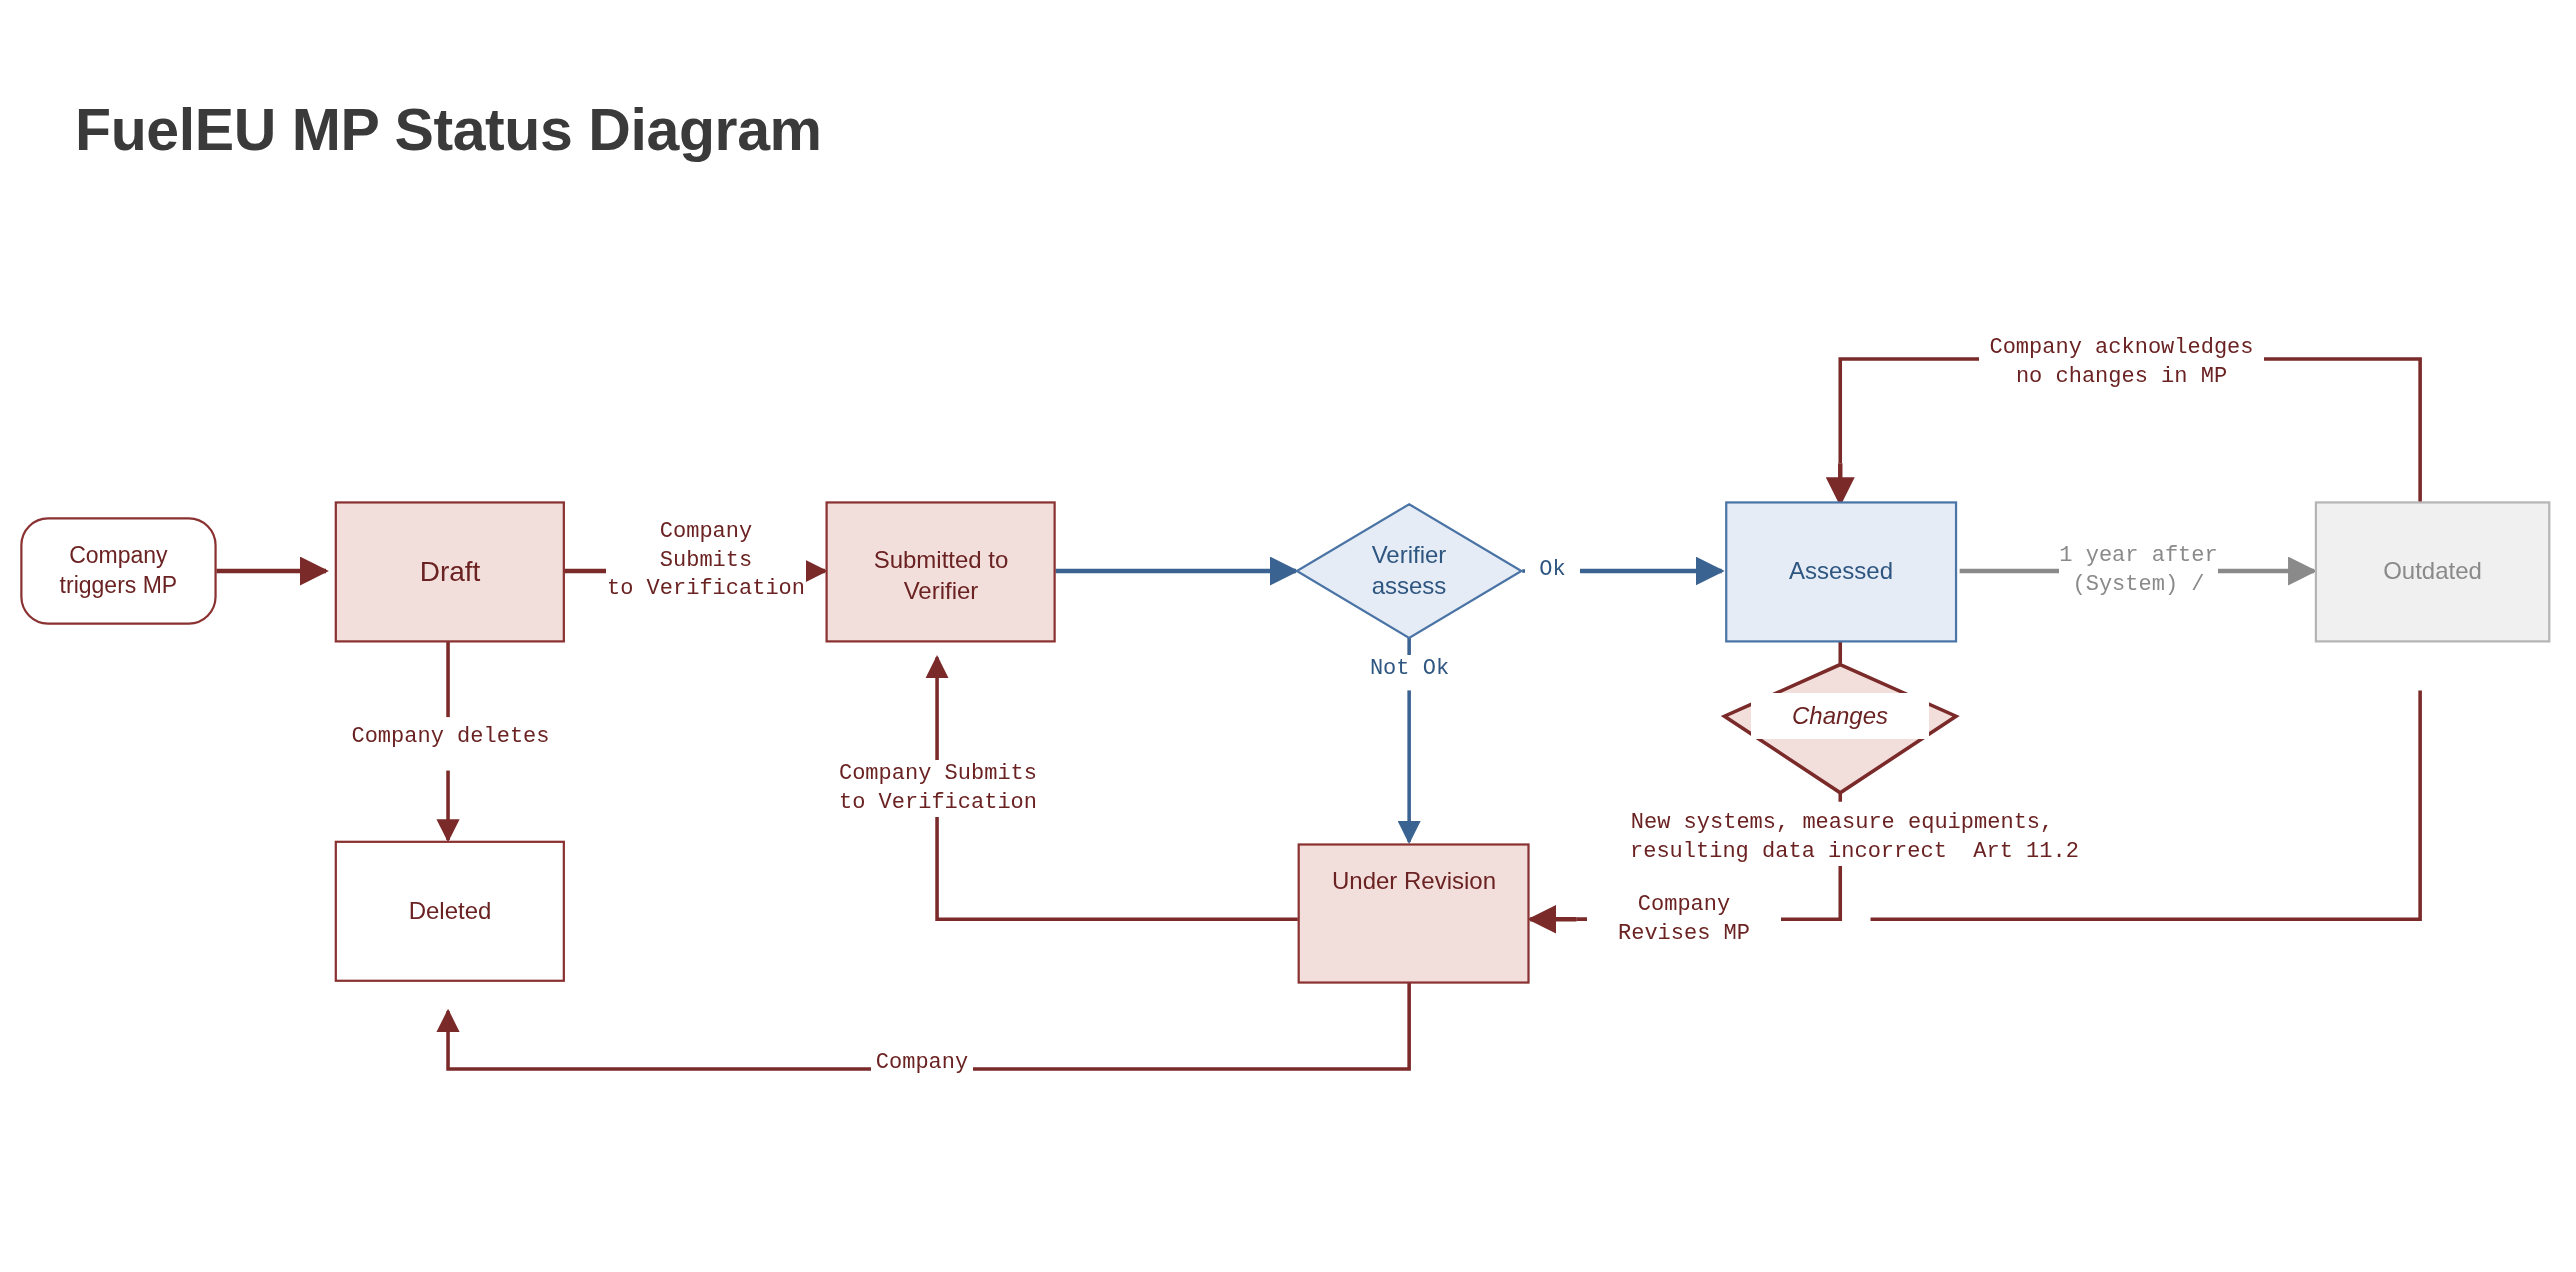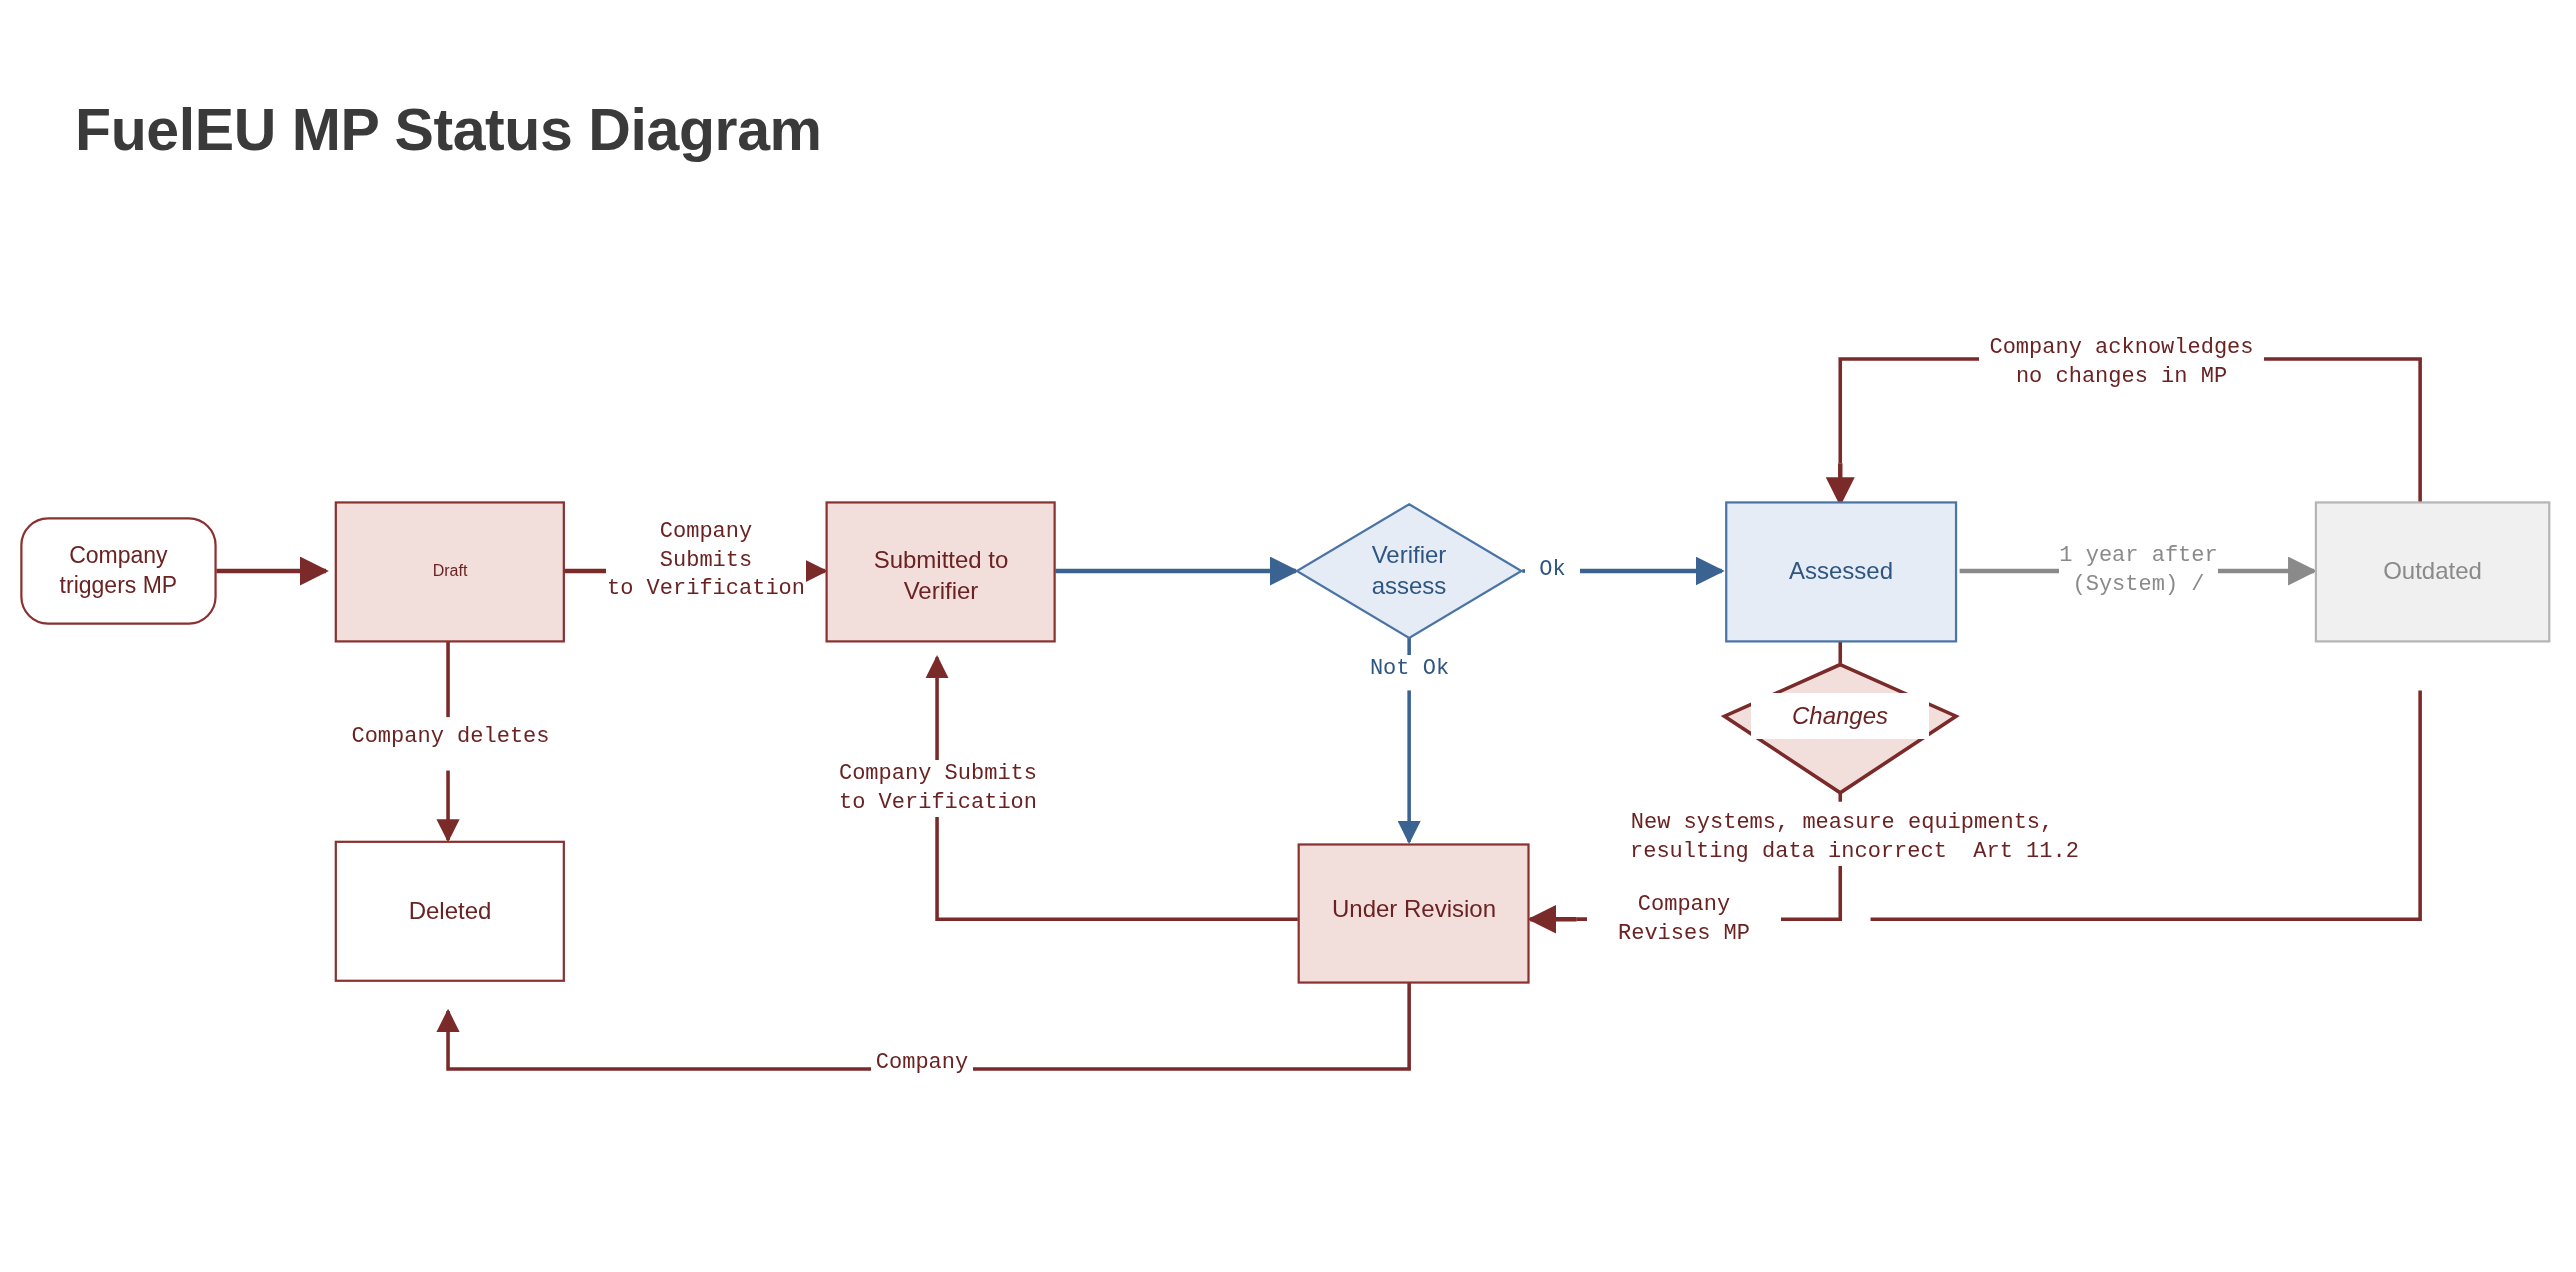--- a/index.html
+++ b/index.html
@@ -145,29 +145,29 @@
   </g>
 
   <g>
     <rect x="2600" y="564" width="262" height="156" fill="#f0f0f0" stroke="#b5b5b5" stroke-width="2.5"></rect>
   </g>
 
 </svg>
 
 <div class="node-label lbl-red" style="left:21.4px;  top:518px; width:194px; height:105px; font-size:23px;">Company<br>triggers MP</div>
 
-<div class="node-label lbl-red" style="left:336px; top:502px; width:228px; height:139px; font-size:16px;">Draft</div>
+<div class="node-label lbl-red" style="left:336px; top:502px; width:228px; height:139px; font-size:28px;">Draft</div>
 
 <div class="node-label lbl-red" style="left:336px; top:842px; width:228px; height:139px; font-size:24px;">Deleted</div>
 
 <div class="node-label lbl-red" style="left:827px; top:502px; width:228px; height:148px; font-size:24px;">Submitted to<br>Verifier</div>
 
 <div class="node-label lbl-blue" style="left:1297px; top:504px; width:224px; height:134px; font-size:24px;">Verifier<br>assess</div>
 
-<div class="node-label lbl-red" style="left:1299px; top:840px; width:230px; height:138px; font-size:24px;">Under Revision</div>
+<div class="node-label lbl-red" style="left:1299px; top:812px; width:230px; height:138px; font-size:24px;">Under Revision</div>
 
 <div class="node-label lbl-blue" style="left:1726px; top:502px; width:230px; height:139px; font-size:24px;border-radius:19px;">Assessed</div>
 
 <div class="node-label lbl-red" style="left:1751px; top:693px; width:178px; height:46px; font-size:24px; background:#ffffff;font-style:italic;">Changes</div>
 
 <div class="node-label lbl-grey" style="left:2316px; top:502px; width:233px; height:139px; font-size:24px;">Outdated</div>
 
 <div class="edge-label red bg" style="left:606px; top:518px; width:200px;">Company<br>Submits<br>to Verification</div>
 
 <div class="edge-label red bg" style="left:341px; top:723px; width:219px;">Company deletes</div>

